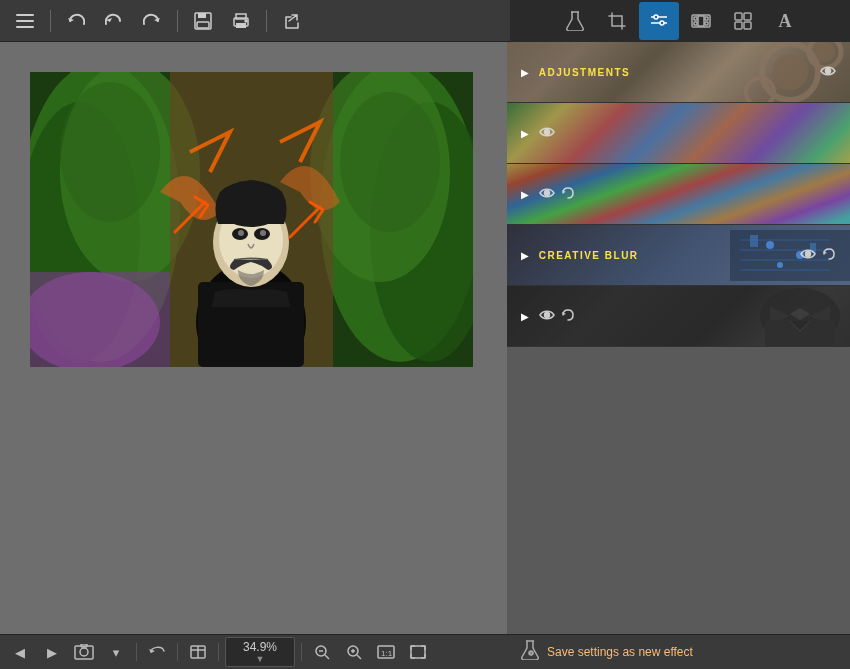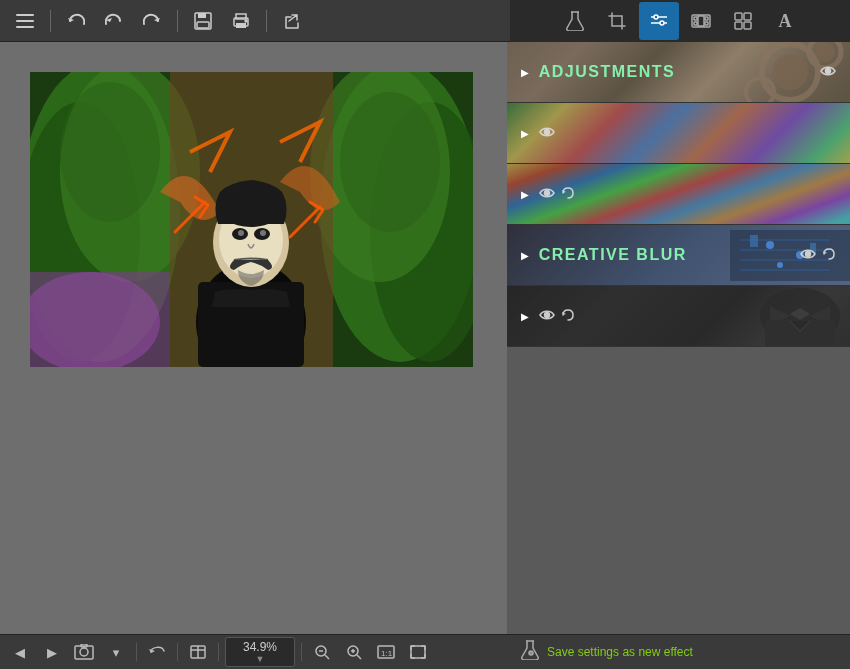--- a/index.html
+++ b/index.html
@@ -175,22 +175,22 @@
       align-items: center;
       padding: 0 14px;
       width: 100%;
     }
     .panel-arrow {
       color: #fff;
       font-size: 10px;
       margin-right: 10px;
     }
     .panel-label {
-      color: #86efac;
-      font-size: 16px;
+      color: #fde047;
+      font-size: 10px;
       font-weight: 600;
       letter-spacing: 1.5px;
       text-transform: uppercase;
       flex: 1;
     }
     .panel-icons {
       display: flex;
       gap: 6px;
       align-items: center;
     }
@@ -225,21 +225,21 @@
 
     
     .save-bar {
       height: 35px;
       background: #3a3a3a;
       border-top: 1px solid #222;
       display: flex;
       align-items: center;
       padding: 0 14px;
       gap: 8px;
-      color: #84cc16;
+      color: #fdba74;
       font-size: 12px;
     }
     .save-icon {
       font-size: 16px;
       color: #aaa;
     }
   </style>
 </head>
 <body>
 

